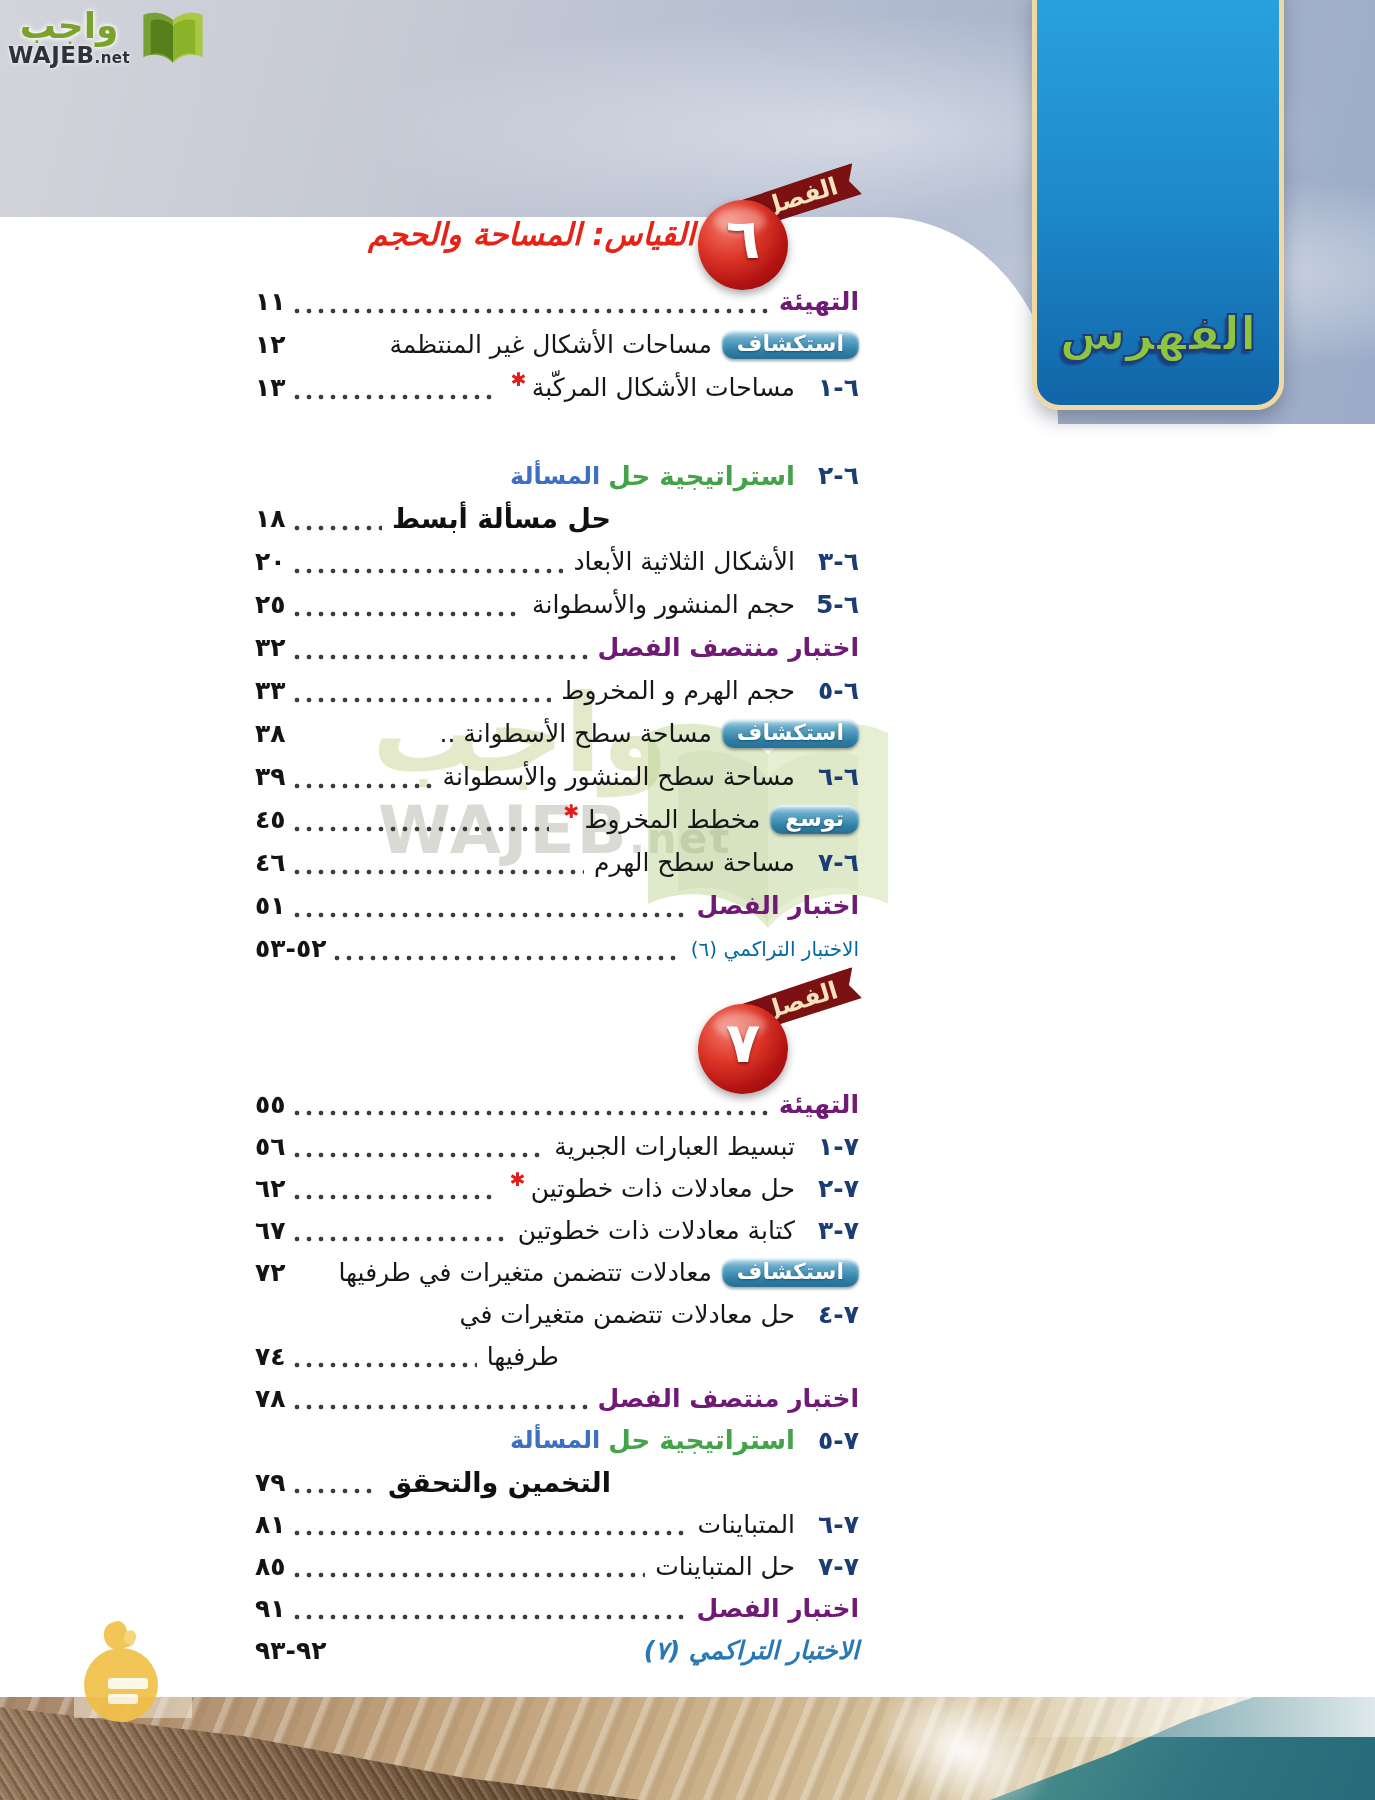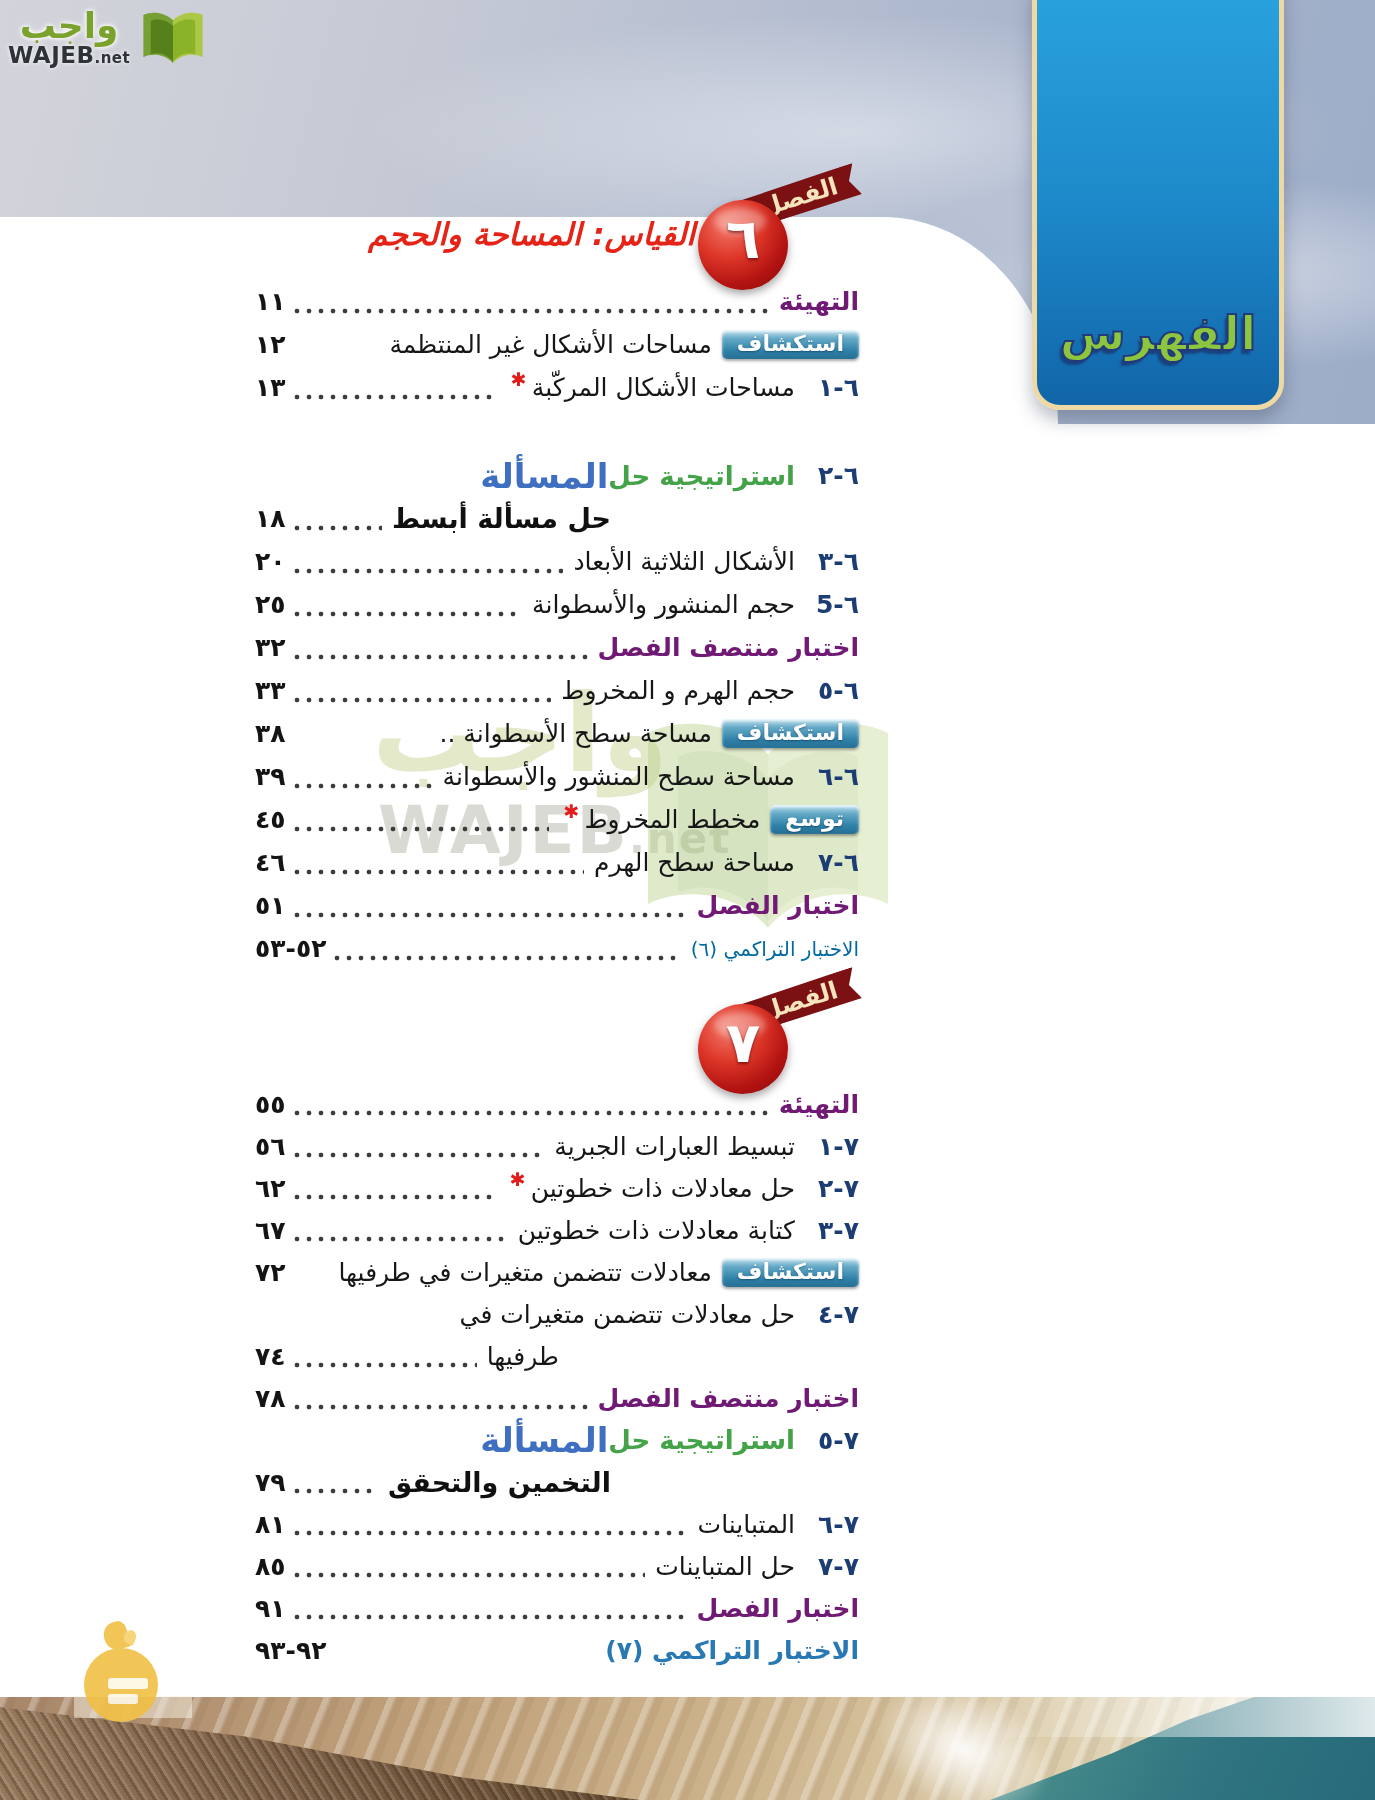--- a/index.html
+++ b/index.html
@@ -59,24 +59,24 @@
        font-size:31px;font-weight:bold;color:#e52317;font-style:italic;}
 
   
   .rows{position:absolute;left:255px;width:604px;z-index:5;}
   .row{display:flex;direction:rtl;align-items:center;height:43px;}
   .rows.c7 .row{height:42px;}
   .row .n{flex:0 0 64px;font-size:25px;font-weight:bold;color:#1c3d74;white-space:nowrap;}
   .row .t{font-size:25px;color:#161616;white-space:nowrap;}
   .row .green{font-size:25px;font-weight:bold;color:#701a75;white-space:nowrap;}
   .row .cum-green{font-size:20px;font-weight:normal;color:#0369a1;white-space:nowrap;}
-  .row .cum-blue{font-size:25px;font-weight:bold;color:#2878b4;white-space:nowrap;}
+  .row .cum-blue{font-size:25px;font-weight:bold;color:#2878b4;white-space:nowrap;font-style:italic;}
   .row .sg{font-size:26px;font-weight:bold;color:#44a348;white-space:nowrap;}
-  .row .sb{font-size:34px;font-weight:bold;color:#3e6fc0;white-space:nowrap;}
-  .row .badge{flex:0 0 auto;margin-left:10px;padding:1px 15px 3px;border-radius:5px;
+  .row .sb{font-size:24px;font-weight:bold;color:#3e6fc0;white-space:nowrap;margin-right:8px;}
+  .row .badge{flex:0 0 auto;margin-left:10px;padding:1px 15px 3px;border-radius:12px;
        font-size:22px;font-weight:bold;color:#fff;
        background:linear-gradient(180deg,#c2e2ef 0%,#64a9c7 30%,#2f80a7 72%,#266f94 100%);
        box-shadow:0 2px 3px rgba(0,0,0,.35), inset 0 2px 3px rgba(255,255,255,.75);
        text-shadow:0 1px 2px rgba(0,40,70,.5);}
   .row .star{color:#e21b1b;font-size:19px;margin:0 5px;position:relative;top:-9px;}
   .row .subbold{font-size:27px;font-weight:bold;color:#101010;white-space:nowrap;}
   .row.indent1{padding-right:248px;}
   .row.indent2{padding-right:300px;}
   .row.gap{margin-bottom:45px;}
   .dots{flex:1 1 auto;min-width:10px;height:6px;align-self:flex-end;margin:0 10px 9px 8px;

